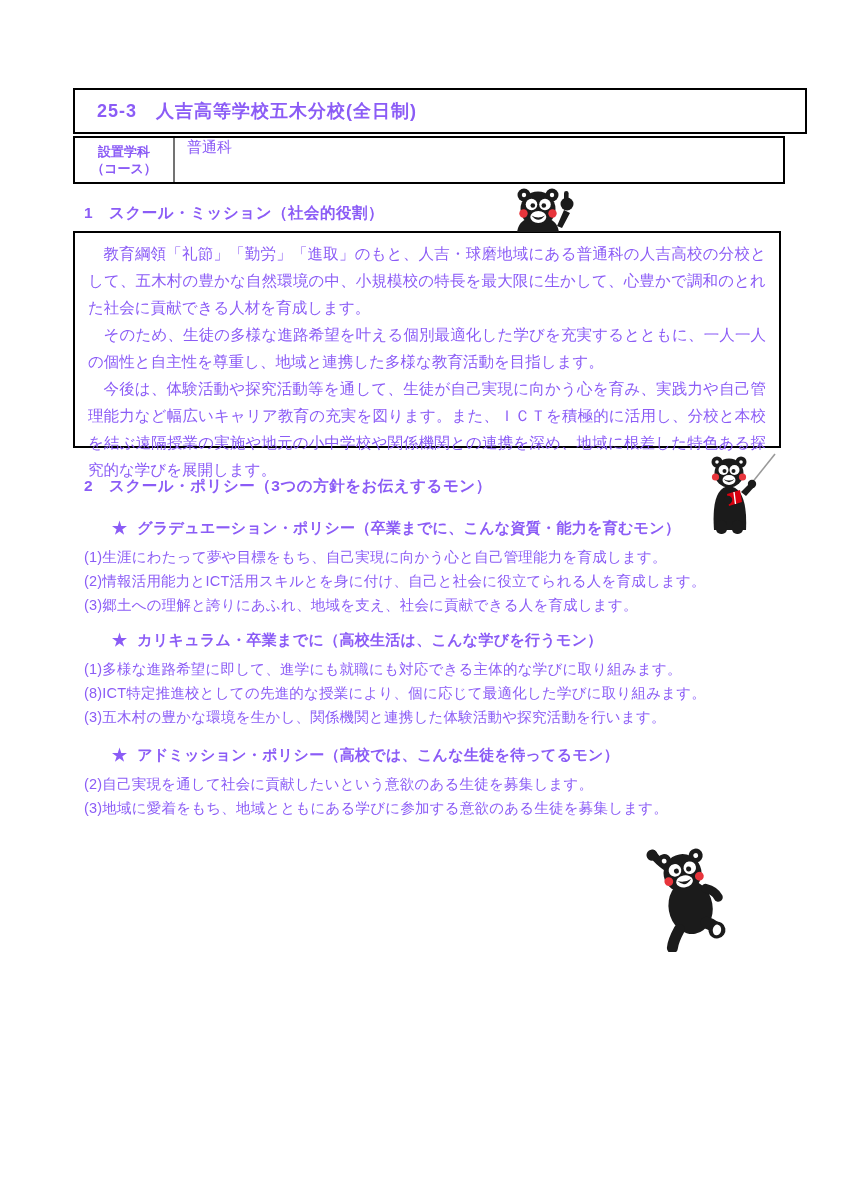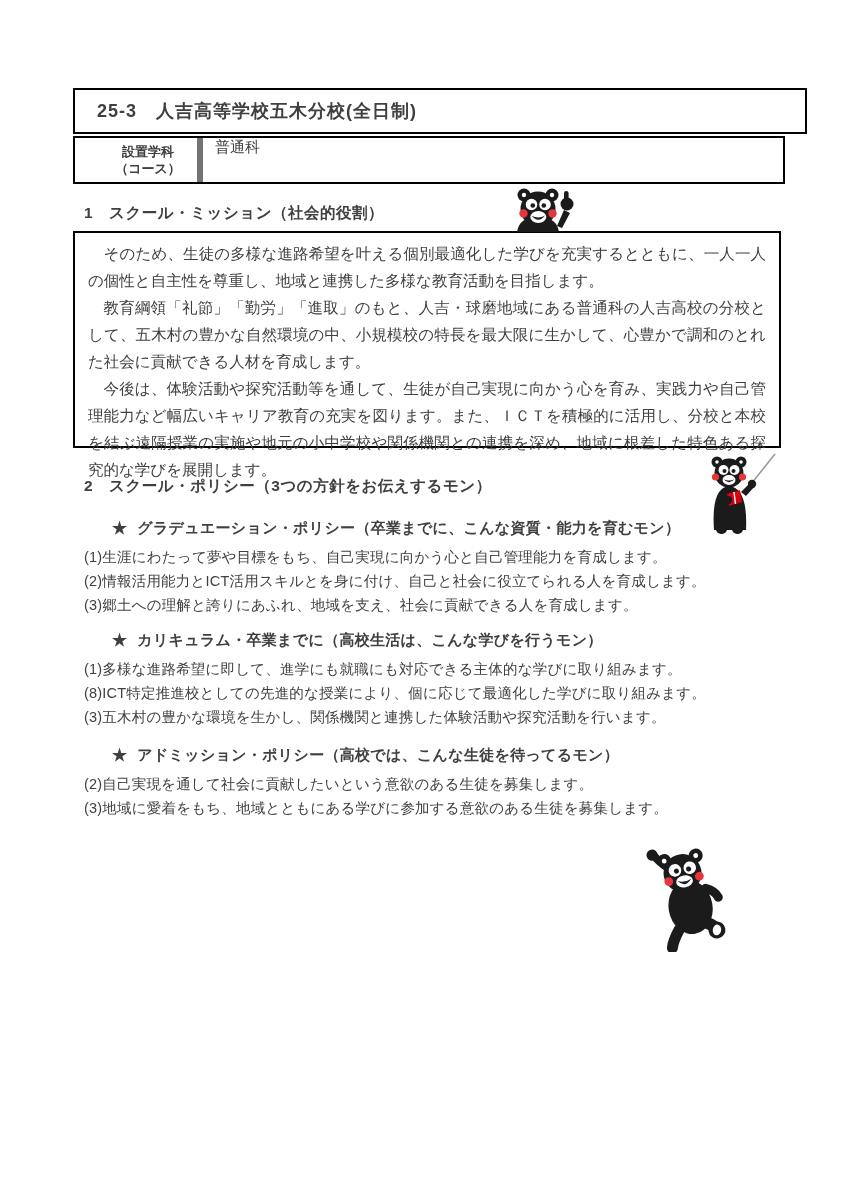--- a/index.html
+++ b/index.html
@@ -1,21 +1,21 @@
 <!DOCTYPE html>
 <html lang="ja"><head>
 <meta charset="utf-8">
 <style>
   html, body { margin: 0; padding: 0; background: #ffffff; }
   .page {
     position: relative;
     width: 851px;
     height: 1200px;
     background: #ffffff;
-    color: #404040;
+    color: #8b5cf6;
     font-family: "Liberation Sans", sans-serif;
     overflow: hidden;
   }
   .abs { position: absolute; }
 
   
   .title-box {
     left: 73px; top: 88px; width: 708px; height: 42px;
     border: 2px solid #000;
     display: flex; align-items: center;
@@ -24,23 +24,23 @@
     letter-spacing: 1px;
   }
 
   
   .info-row {
     left: 73px; top: 136px; width: 708px; height: 44px;
     border: 2px solid #000;
     display: flex;
   }
   .info-label {
-    width: 98px; border-right: 6px solid #737373;
+    width: 98px; border-right: 2px solid #737373;
     display: flex; flex-direction: column; align-items: center; justify-content: center;
-    font-size: 13px; font-weight: bold; line-height: 17px; margin-left: 24px;
+    font-size: 13px; font-weight: bold; line-height: 17px;
   }
   .info-value {
     flex: 1; display: flex; 
     padding-left: 12px;
     font-family: "Liberation Serif", serif;
     font-size: 15px;
   }
 
   
   .section-heading {
@@ -118,22 +118,22 @@
       <circle cx="25.8" cy="19.5" r="2.3" fill="#1b1b1b"></circle>
       <circle cx="36.8" cy="19.5" r="2.3" fill="#1b1b1b"></circle>
       <circle cx="16.5" cy="27.5" r="4.2" fill="#e8353c"></circle>
       <circle cx="45.5" cy="27.5" r="4.2" fill="#e8353c"></circle>
       <ellipse cx="31.3" cy="31" rx="8" ry="6" fill="#ffffff"></ellipse>
       <path d="M24.5 29.5 Q31.3 38 38 29.5 Q31.3 33.5 24.5 29.5 Z" fill="#1b1b1b"></path>
     </svg>
   </div>
 
   <div class="abs mission-box">
+    <p>教育綱領「礼節」「勤労」「進取」のもと、人吉・球磨地域にある普通科の人吉高校の分校として、五木村の豊かな自然環境の中、小規模校の特長を最大限に生かして、心豊かで調和のとれた社会に貢献できる人材を育成します。</p>
     <p>そのため、生徒の多様な進路希望を叶える個別最適化した学びを充実するとともに、一人一人の個性と自主性を尊重し、地域と連携した多様な教育活動を目指します。</p>
-    <p>教育綱領「礼節」「勤労」「進取」のもと、人吉・球磨地域にある普通科の人吉高校の分校として、五木村の豊かな自然環境の中、小規模校の特長を最大限に生かして、心豊かで調和のとれた社会に貢献できる人材を育成します。</p>
     <p>今後は、体験活動や探究活動等を通して、生徒が自己実現に向かう心を育み、実践力や自己管理能力など幅広いキャリア教育の充実を図ります。また、ＩＣＴを積極的に活用し、分校と本校を結ぶ遠隔授業の実施や地元の小中学校や関係機関との連携を深め、地域に根差した特色ある探究的な学びを展開します。</p>
   </div>
 
   <div class="abs section-heading sec2">2　スクール・ポリシー（3つの方針をお伝えするモン）</div>
 
   <div class="abs mascot2">
     <svg width="80" height="84" viewBox="0 0 80 84" xmlns="http://www.w3.org/2000/svg">
       <line x1="50" y1="32" x2="74" y2="2" stroke="#9a9a9a" stroke-width="1.6"></line>
       <circle cx="16" cy="10" r="5.5" fill="#1b1b1b"></circle>
       <circle cx="40" cy="10" r="5.5" fill="#1b1b1b"></circle>

